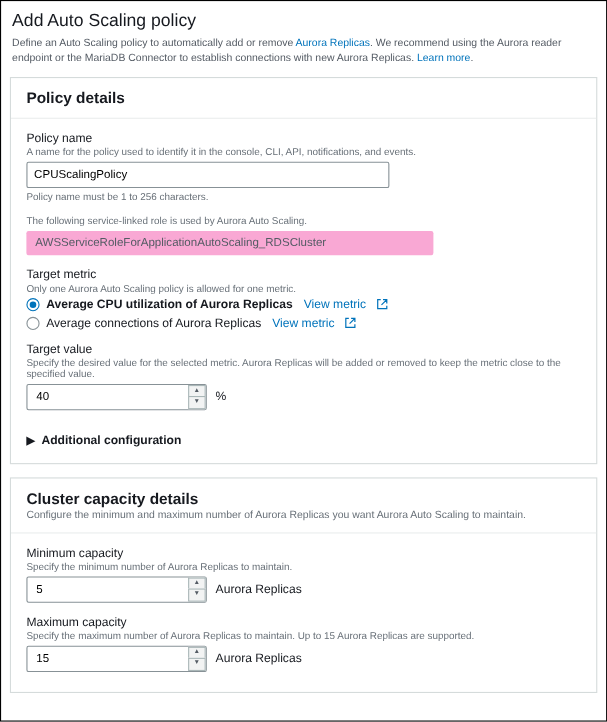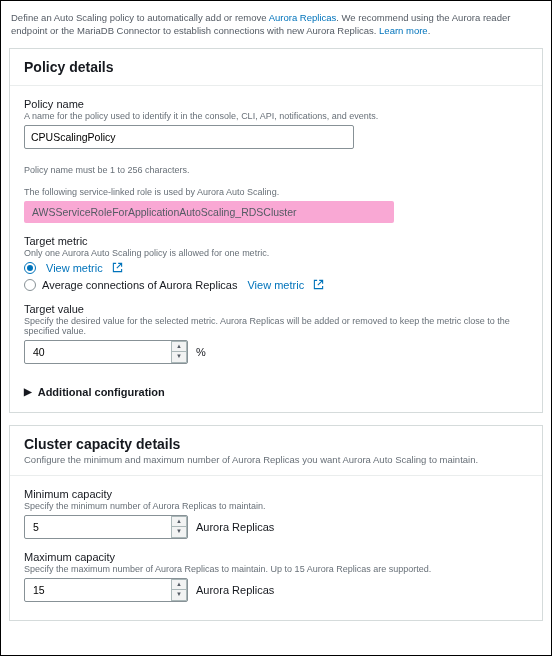--- a/index.html
+++ b/index.html
@@ -142,47 +142,49 @@
     justify-content: flex-end;
     gap: 10px;
     padding: 4px 6px 0 0;
   }
   svg.ext-icon { width:11px; height:11px; }
 </style>
 </head>
 <body>
 <div class="page">
 
+<h1 class="page-title">Add Auto Scaling policy</h1>
 <p class="page-desc">
   <span>Define an Auto Scaling policy to automatically add or remove </span><a class="link">Aurora Replicas</a><span>. We recommend using the Aurora reader endpoint or the MariaDB Connector to establish connections with new Aurora Replicas. </span><a class="link">Learn more</a><span>.</span>
 </p>
 
 <div class="panel">
   <div class="panel-header">Policy details</div>
   <div class="panel-body">
 
     <div class="field">
       <div class="field-label">Policy name</div>
       <div class="field-help">A name for the policy used to identify it in the console, CLI, API, notifications, and events.</div>
       <input class="text-input" type="text" value="CPUScalingPolicy" style="">
-      <div class="field-help" style="margin-top:16px">Policy name must be 1 to 256 characters.</div>
+      <div class="field-help" style="margin-top:3px">Policy name must be 1 to 256 characters.</div>
     </div>
 
     <div class="field">
       <div class="field-help">The following service-linked role is used by Aurora Auto Scaling.</div>
       <div class="readonly-box">AWSServiceRoleForApplicationAutoScaling_RDSCluster</div>
     </div>
 
     <div class="field">
       <div class="field-label">Target metric</div>
       <div class="field-help">Only one Aurora Auto Scaling policy is allowed for one metric.</div>
       <div class="radio-row">
         <span class="radio-circle">
               <span class="dot"></span>
             </span>
+        <span class="radio-label bold">Average CPU utilization of Aurora Replicas</span>
         <a class="metric-link">
           <span>View metric</span>
           <svg class="ext-icon" viewBox="0 0 16 16">
                 <path fill="none" stroke="#0073bb" stroke-width="1.6" d="M6 2H2v12h12v-4M9 2h5v5M14 2 7 9"></path>
               </svg>
         </a>
       </div>
       <div class="radio-row">
         <span class="radio-circle unsel"></span>
         <span class="radio-label">Average connections of Aurora Replicas</span>

